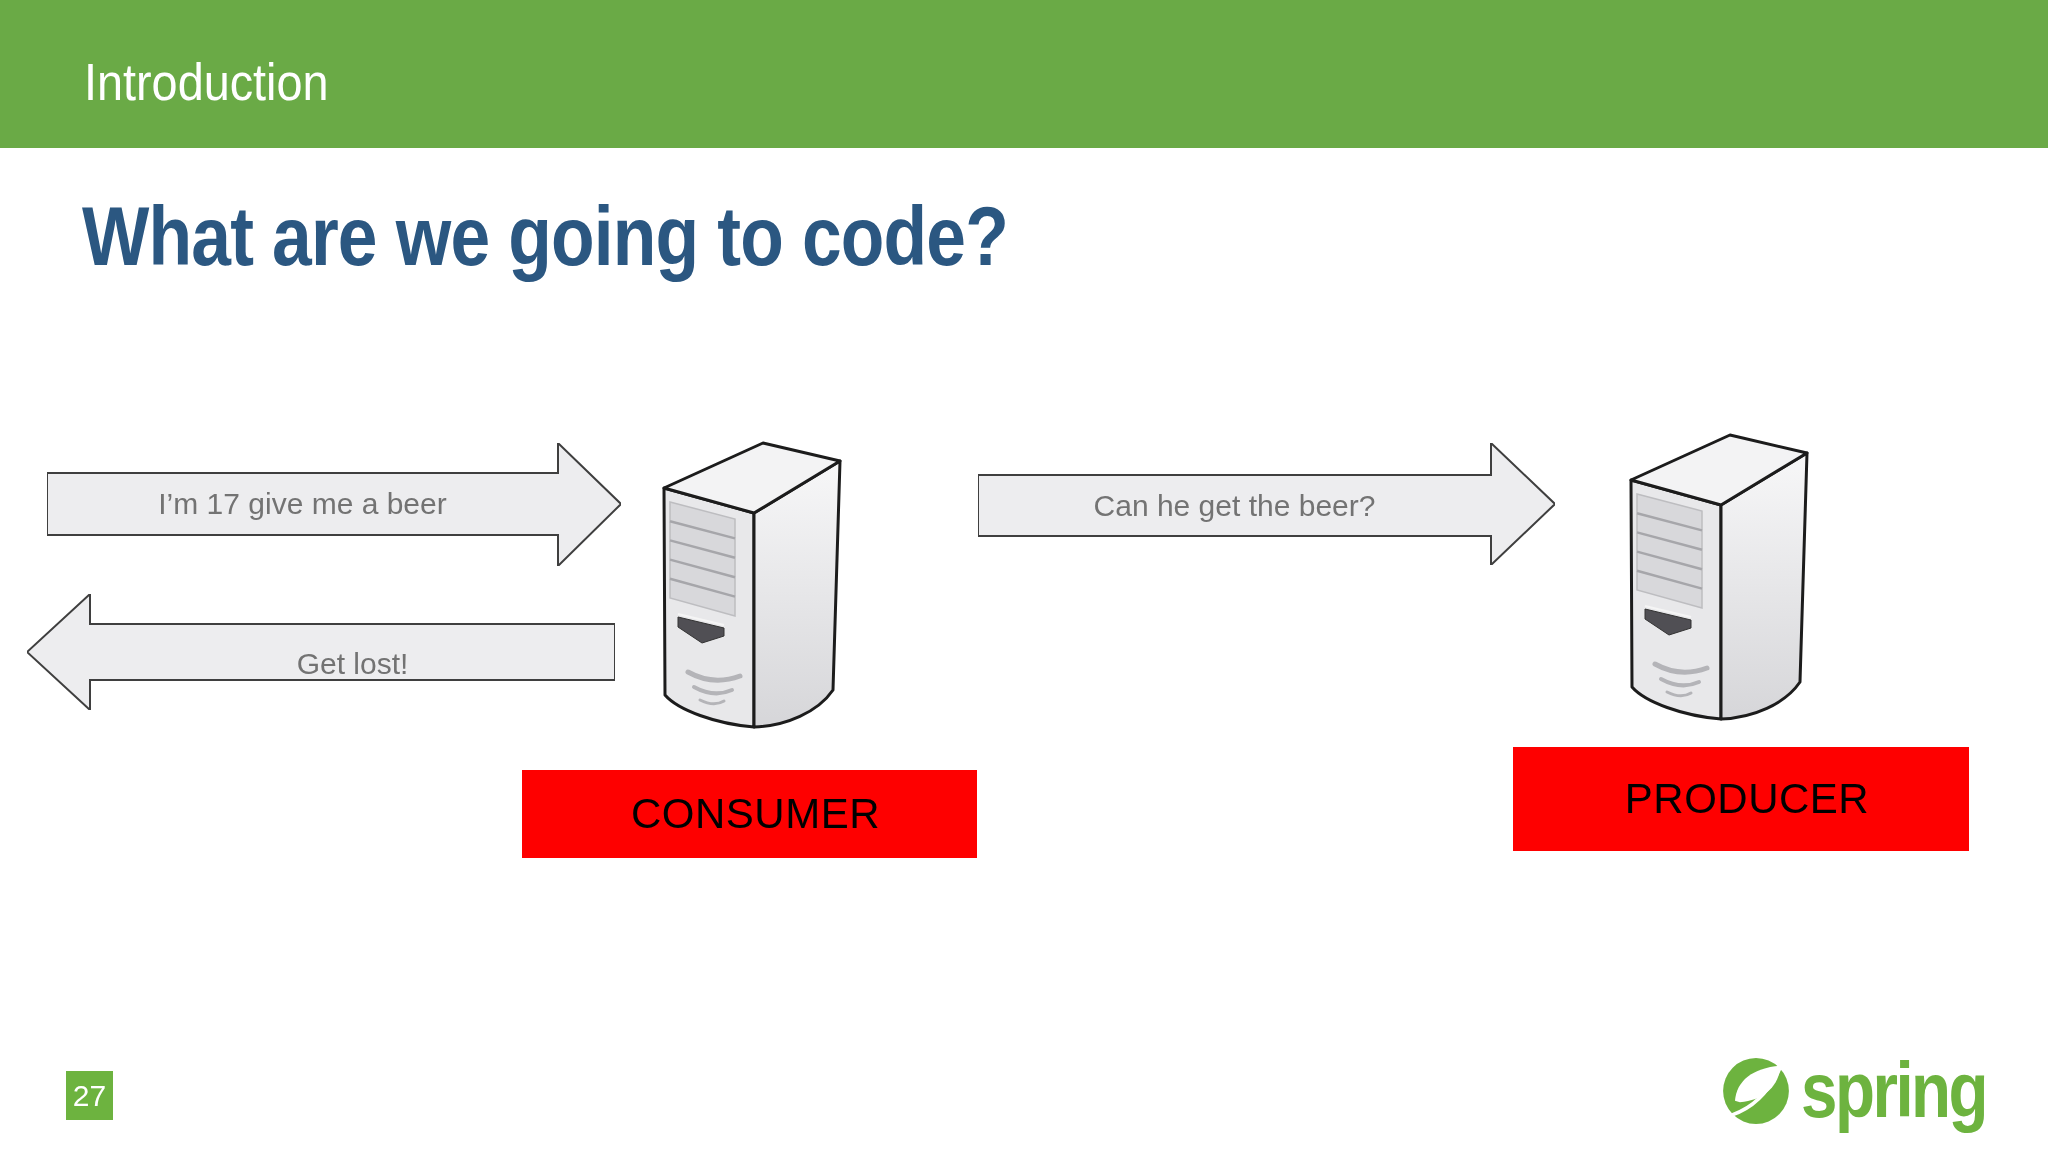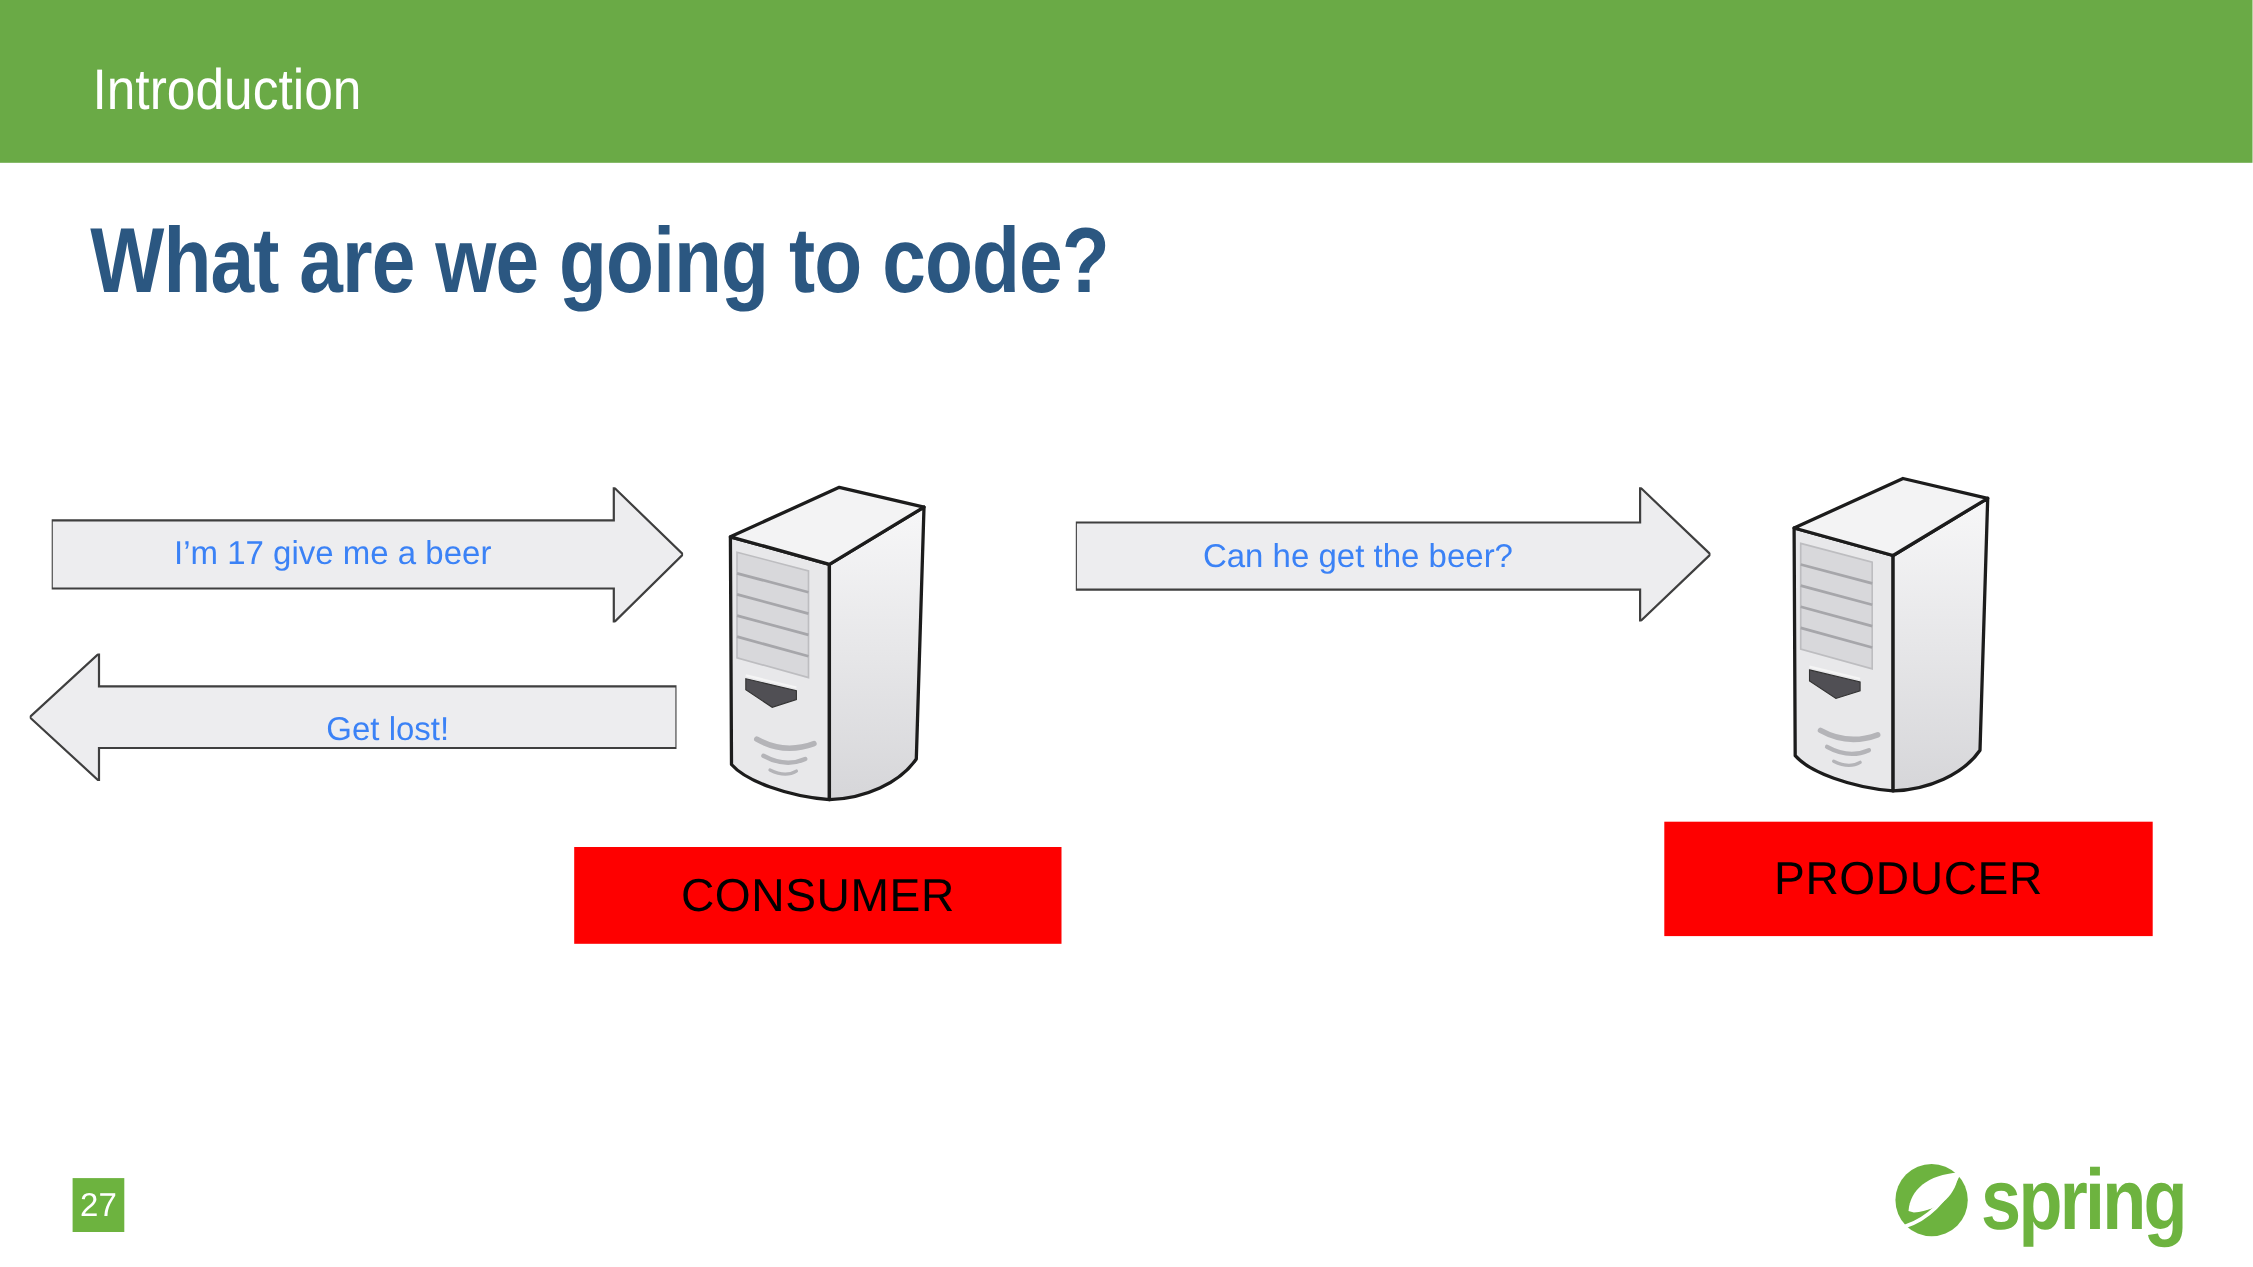--- a/index.html
+++ b/index.html
@@ -23,29 +23,29 @@
     position:absolute;left:82px;top:192px;margin:0;
     color:var(--title-blue,#2b5781);
     font-size:84px;font-weight:700;line-height:1.05;letter-spacing:-1px;
     transform:scaleX(0.85);transform-origin:left top;white-space:nowrap;
   }
   
   .arrow{position:absolute;}
   .arrow svg{position:absolute;left:0;top:0;display:block;}
   .arrow-label{
     position:absolute;display:flex;align-items:center;justify-content:center;
-    color:#3b82f6;font-size:30px;white-space:nowrap;
+    color:#737373;font-size:30px;white-space:nowrap;
   }
   
   .server{position:absolute;}
   
   .node-label{
     position:absolute;background:var(--label-red,#fe0000);
     display:flex;align-items:center;justify-content:center;
-    color:#000000;font-size:42px;letter-spacing:0.5px;
+    color:#000000;font-size:42px;letter-spacing:0.5px;padding-left:12px;
   }
   
   .page-badge{
     position:absolute;left:66px;top:1071px;width:47px;height:49px;
     background:var(--spring-green,#6db33f);color:#ffffff;
     display:flex;align-items:center;justify-content:center;font-size:30px;
   }
   .brand{position:absolute;left:1721px;top:1050px;width:330px;height:90px;}
   .brand-icon{position:absolute;left:0;top:6px;}
   .brand-text{

